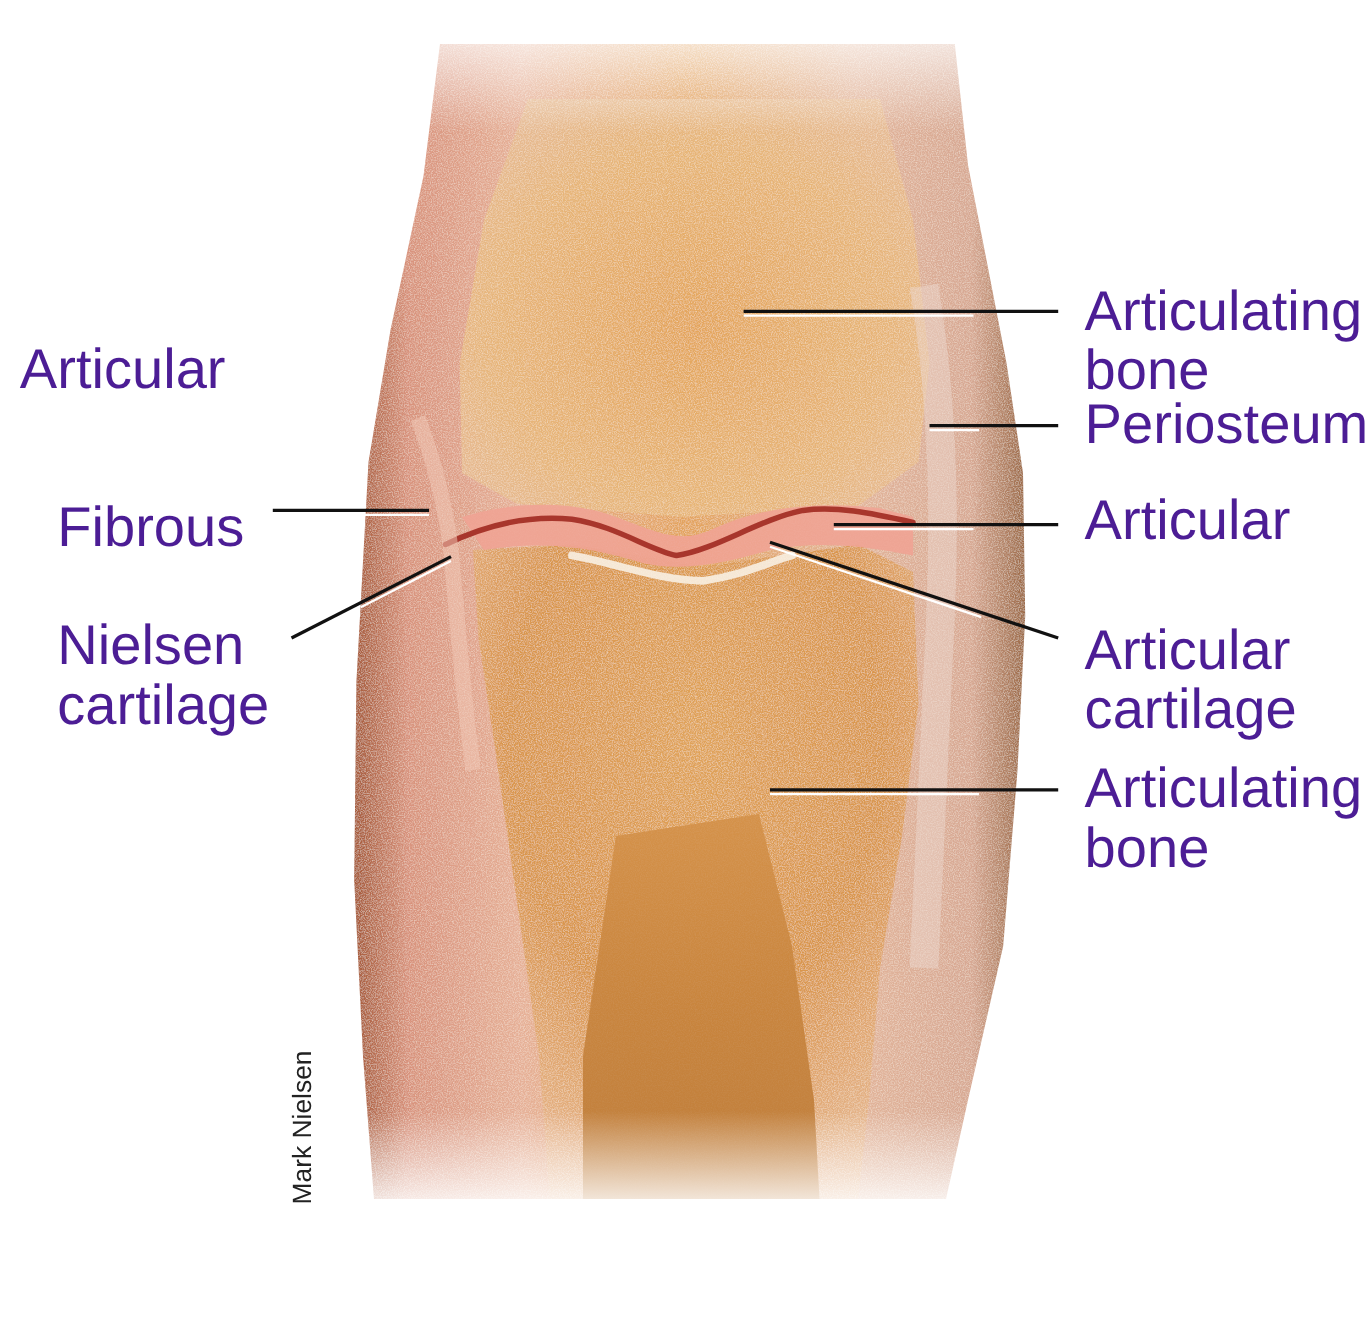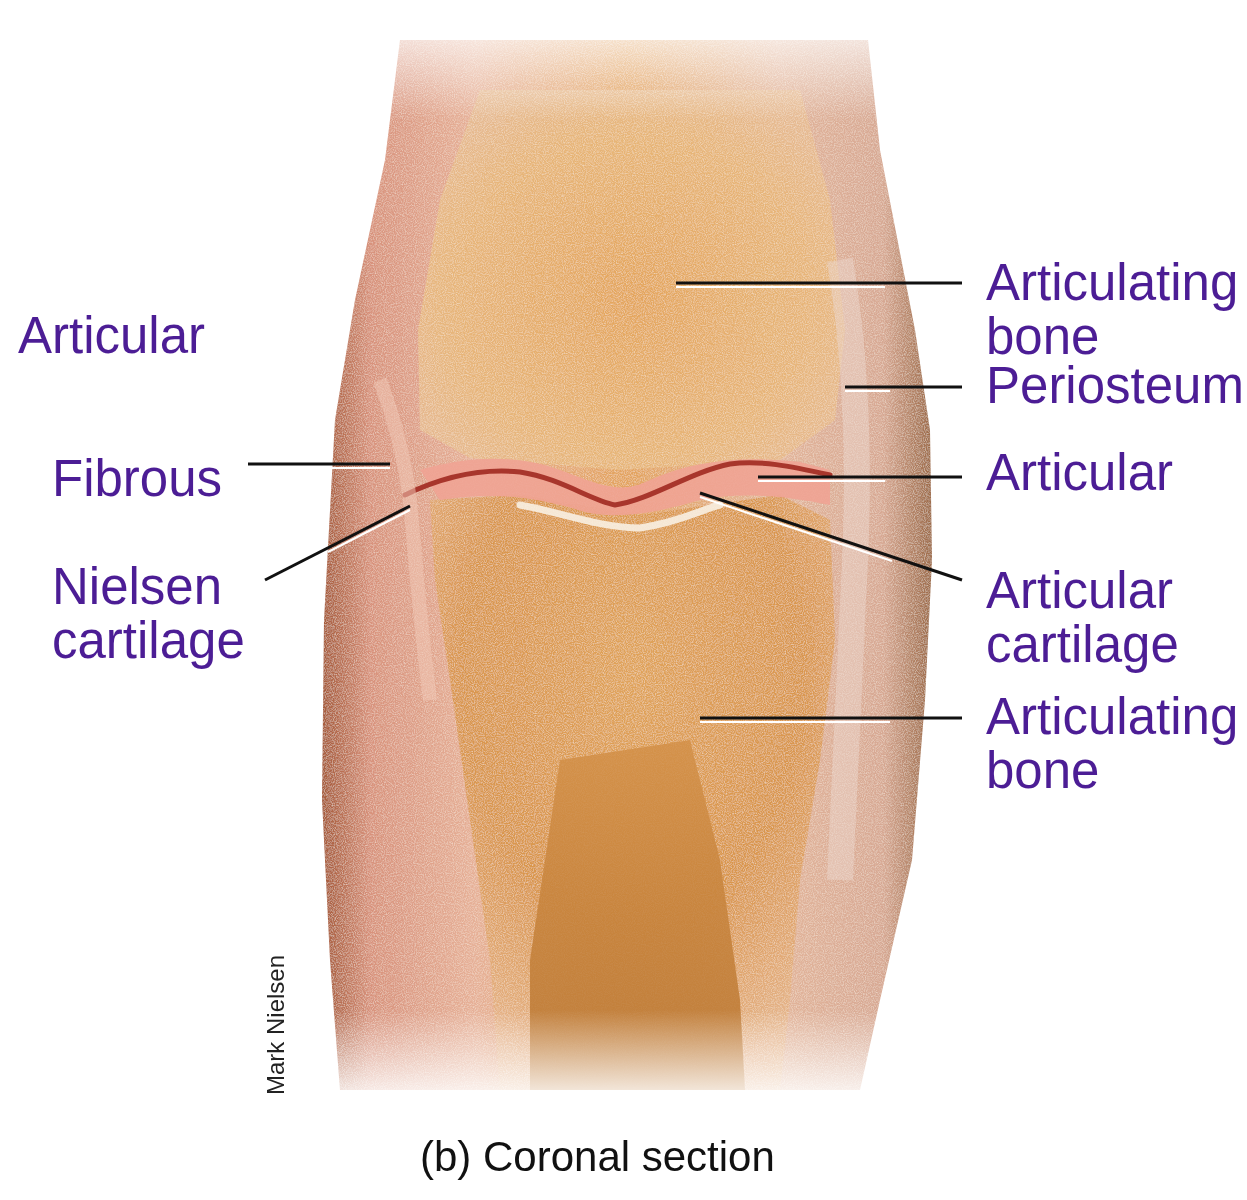--- a/index.html
+++ b/index.html
@@ -132,14 +132,13 @@
     <span>Articular</span>
     <span>cartilage</span>
   </div>
   <div class="label" style="left:986px; top:690px;">
     <span>Articulating</span>
     <span>bone</span>
   </div>
 
   <div class="credit">Mark Nielsen</div>
 
-  <div class="caption">(b) Coronal section</div>
 </div>
 
 </body></html>

